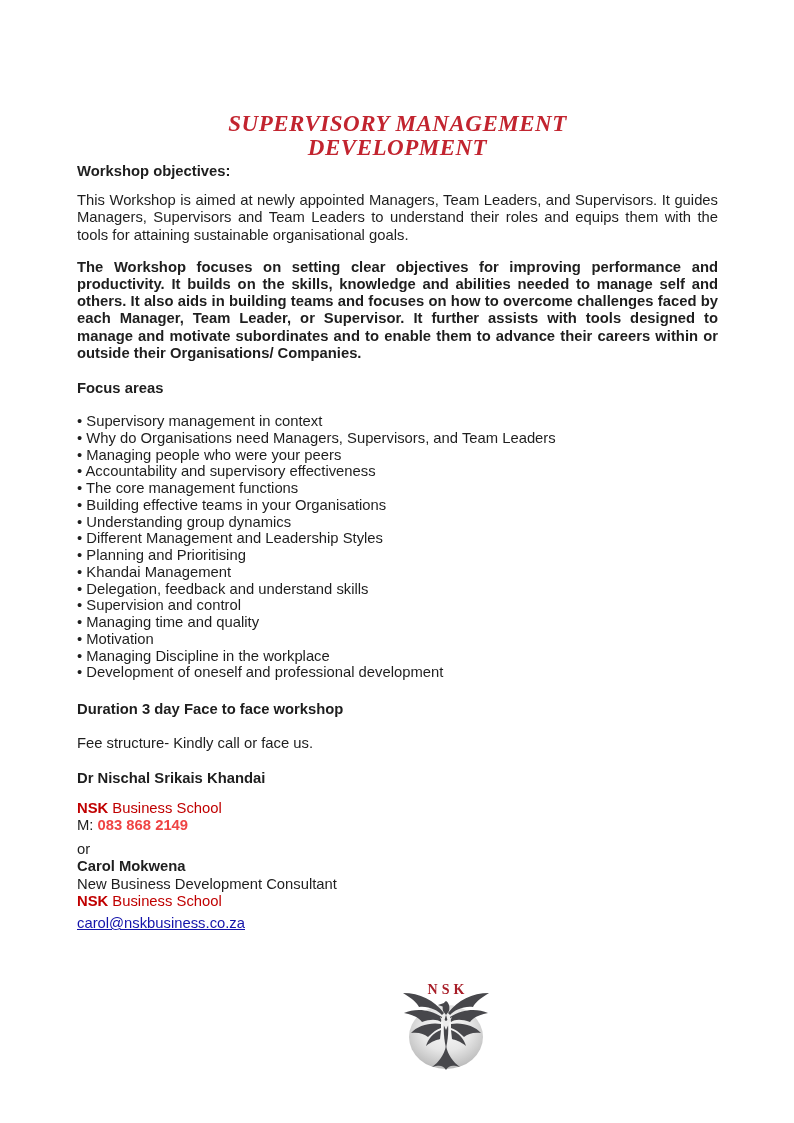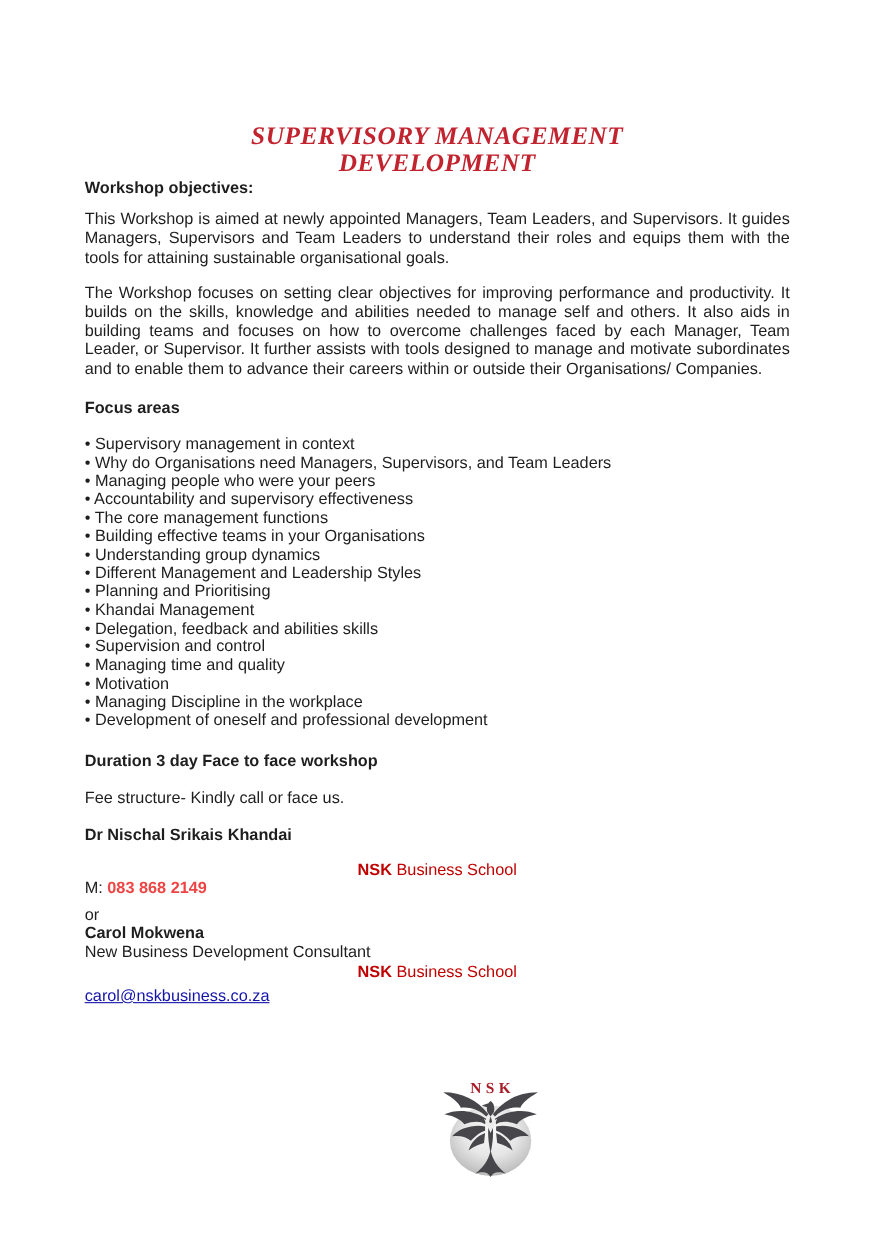--- a/index.html
+++ b/index.html
@@ -24,33 +24,33 @@
     font-size:23px;
     line-height:24px;
     letter-spacing:0.5px;
     color:var(--title-red,#C2242F);
   }
   .title-line{display:block;}
   p{margin:0;}
   .h-bold{font-weight:bold;}
   .objectives-heading{margin-top:3px;}
   .body-par{text-align:justify;margin-top:12px;}
-  .body-par.second{margin-top:15px;}
+  .body-par.second{margin-top:15px;font-weight:bold;}
   .focus-heading{margin-top:18px;}
   .focus-list{
     list-style:none;
     margin:16px 0 0 0;
     padding:0;
     line-height:16.75px;
   }
   .focus-list li::before{content:"• ";}
   .duration-line{margin-top:20px;}
   .fee-line{margin-top:17px;}
   .contact1-name{margin-top:17px;}
-  .org-line{margin-top:13px;color:var(--nsk-red,#C00000);text-align:center;}
+  .org-line{margin-top:13px;color:var(--nsk-red,#C00000);}
   .org-line .org-bold{font-weight:bold;}
   .org-line.tight{margin-top:0;}
   .phone-line{margin-top:0;}
   .phone-line strong{font-weight:bold;color:#ef4444;}
   .or-line{margin-top:7px;}
   .tight{margin-top:0;}
   .phone-bold{font-weight:bold;}
   .email-line{margin-top:5px;}
   .email-link{color:var(--link-blue,#1414AA);text-decoration:underline;}
   .logo{
@@ -83,21 +83,21 @@
       <li>Supervisory management in context</li>
       <li>Why do Organisations need Managers, Supervisors, and Team Leaders</li>
       <li>Managing people who were your peers</li>
       <li>Accountability and supervisory effectiveness</li>
       <li>The core management functions</li>
       <li>Building effective teams in your Organisations</li>
       <li>Understanding group dynamics</li>
       <li>Different Management and Leadership Styles</li>
       <li>Planning and Prioritising</li>
       <li>Khandai Management</li>
-      <li>Delegation, feedback and abilities skills</li>
+      <li>Delegation, feedback and understand skills</li>
       <li>Supervision and control</li>
       <li>Managing time and quality</li>
       <li>Motivation</li>
       <li>Managing Discipline in the workplace</li>
       <li>Development of oneself and professional development</li>
     </ul>
 
     <p class="h-bold duration-line">Duration 3 day Face to face workshop</p>
 
     <p class="fee-line">Fee structure- Kindly call or face us.</p>

